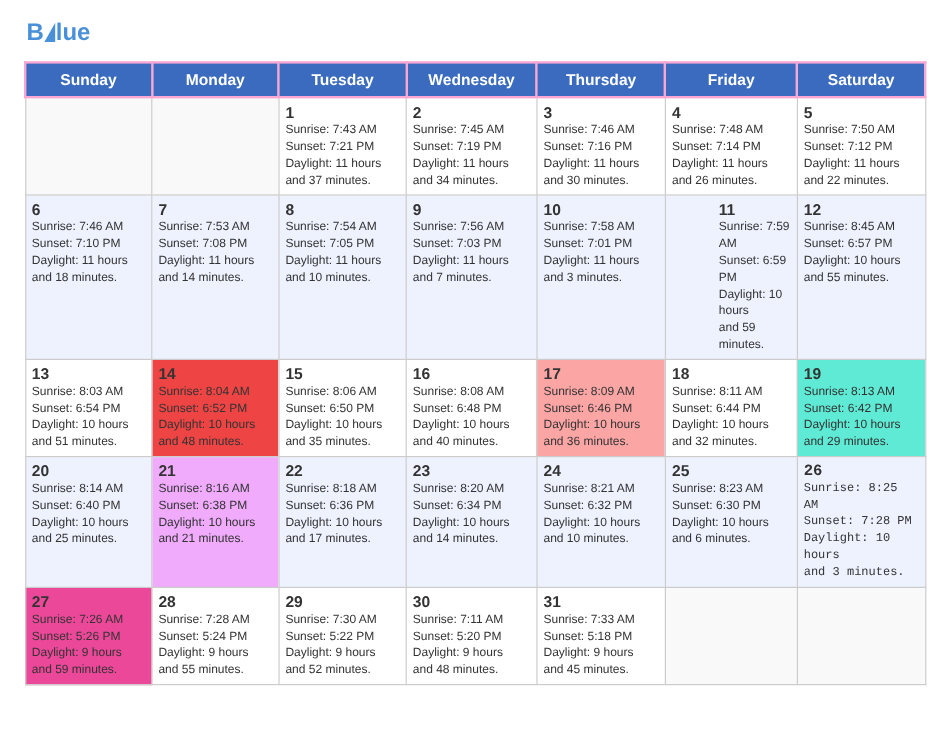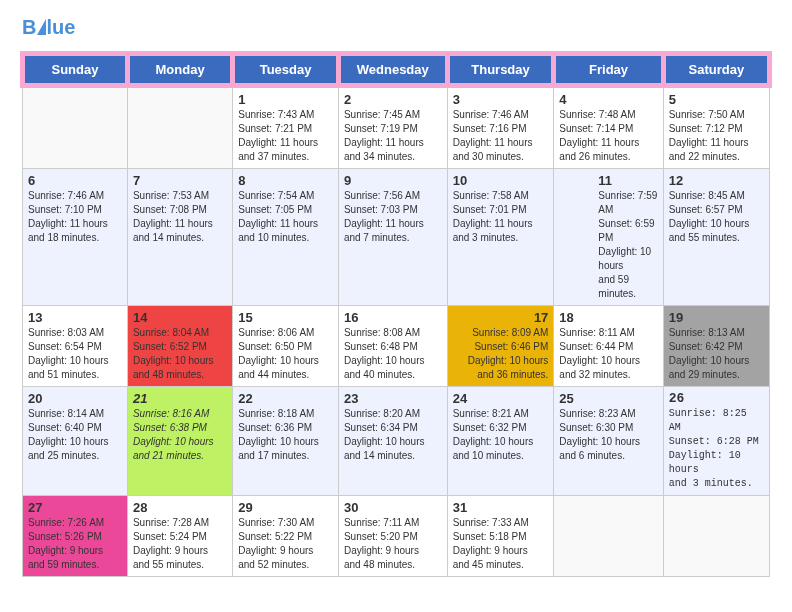--- a/index.html
+++ b/index.html
@@ -7,21 +7,21 @@
     .page { width: 792px; padding: 16px 20px; }
     .header { display: flex; justify-content: space-between; align-items: flex-start; margin-bottom: 12px; }
     .logo { display: flex; flex-direction: column; align-items: flex-start; }
     .logo-container { display: flex; align-items: center; }
     .logo-general { font-size: 20px; font-weight: bold; color: #1a3a6c; }
     .logo-blue-part { font-size: 20px; font-weight: bold; color: #4a90d9; }
     .title-section { text-align: right; }
     .month-title { font-size: 42px; font-weight: bold; color: #333; line-height: 1; }
     .subtitle { font-size: 16px; color: #555; margin-top: 2px; }
     .calendar { width: 100%; border-collapse: collapse; }
-    .calendar th { background: #3a6bbf; color: #fff; text-align: center; padding: 6px 4px; font-size: 13px; font-weight: bold; border: 5px solid #f9a8d4; }
+    .calendar th { background: #3a6bbf; color: #fff; text-align: center; padding: 6px 4px; font-size: 13px; font-weight: bold; border: 2px solid #f9a8d4; }
     .calendar td { border: 1px solid #ccc; vertical-align: top; padding: 4px 5px; font-size: 10.5px; color: #333; width: 113px; min-height: 75px; }
     .day-num { font-size: 13px; font-weight: bold; display: block; margin-bottom: 1px; }
     .day-info { font-size: 10px; line-height: 1.4; color: #333; }
     .empty { background: #f9f9f9; }
     tr:nth-child(even) td { background: #f4f7ff; }
     tr:nth-child(odd) td { background: #ffffff; }
     .calendar thead tr th { background: #3a6bbf; }
   </style>
 </head>
 <body>
@@ -189,71 +189,71 @@
               <div>Daylight: 10 hours</div>
               <div>and 48 minutes.</div>
             </div>
           </td>
           <td style="background: rgb(255, 255, 255);">
             <span class="day-num">15</span>
             <div class="day-info">
               <div>Sunrise: 8:06 AM</div>
               <div>Sunset: 6:50 PM</div>
               <div>Daylight: 10 hours</div>
-              <div>and 44 minutes.</div>
+              <div>and 35 minutes.</div>
             </div>
           </td>
           <td style="background: rgb(255, 255, 255);">
             <span class="day-num">16</span>
             <div class="day-info">
               <div>Sunrise: 8:08 AM</div>
               <div>Sunset: 6:48 PM</div>
               <div>Daylight: 10 hours</div>
               <div>and 40 minutes.</div>
             </div>
           </td>
-          <td style="background: #eab308; text-align: right;">
+          <td style="background: #fca5a5;">
             <span class="day-num">17</span>
             <div class="day-info">
               <div>Sunrise: 8:09 AM</div>
               <div>Sunset: 6:46 PM</div>
               <div>Daylight: 10 hours</div>
               <div>and 36 minutes.</div>
             </div>
           </td>
           <td style="background: rgb(255, 255, 255);">
             <span class="day-num">18</span>
             <div class="day-info">
               <div>Sunrise: 8:11 AM</div>
               <div>Sunset: 6:44 PM</div>
               <div>Daylight: 10 hours</div>
               <div>and 32 minutes.</div>
             </div>
           </td>
-          <td style="background: #a3a3a3;">
+          <td style="background: #5eead4;">
             <span class="day-num">19</span>
             <div class="day-info">
               <div>Sunrise: 8:13 AM</div>
               <div>Sunset: 6:42 PM</div>
               <div>Daylight: 10 hours</div>
               <div>and 29 minutes.</div>
             </div>
           </td>
         </tr>
         <tr>
           <td style="background: rgb(238, 242, 255);">
             <span class="day-num">20</span>
             <div class="day-info">
               <div>Sunrise: 8:14 AM</div>
               <div>Sunset: 6:40 PM</div>
               <div>Daylight: 10 hours</div>
               <div>and 25 minutes.</div>
             </div>
           </td>
-          <td style="background: #bef264; font-style: italic;">
+          <td style="background: #f0abfc;">
             <span class="day-num">21</span>
             <div class="day-info">
               <div>Sunrise: 8:16 AM</div>
               <div>Sunset: 6:38 PM</div>
               <div>Daylight: 10 hours</div>
               <div>and 21 minutes.</div>
             </div>
           </td>
           <td style="background: rgb(238, 242, 255);">
             <span class="day-num">22</span>
@@ -288,21 +288,21 @@
               <div>Sunrise: 8:23 AM</div>
               <div>Sunset: 6:30 PM</div>
               <div>Daylight: 10 hours</div>
               <div>and 6 minutes.</div>
             </div>
           </td>
           <td style="background: rgb(238, 242, 255); font-family: Liberation Mono, monospace;">
             <span class="day-num">26</span>
             <div class="day-info">
               <div>Sunrise: 8:25 AM</div>
-              <div>Sunset: 6:28 PM</div>
+              <div>Sunset: 7:28 PM</div>
               <div>Daylight: 10 hours</div>
               <div>and 3 minutes.</div>
             </div>
           </td>
         </tr>
         <tr>
           <td style="background: #ec4899; margin-left: 48px;">
             <span class="day-num">27</span>
             <div class="day-info">
               <div>Sunrise: 7:26 AM</div>

